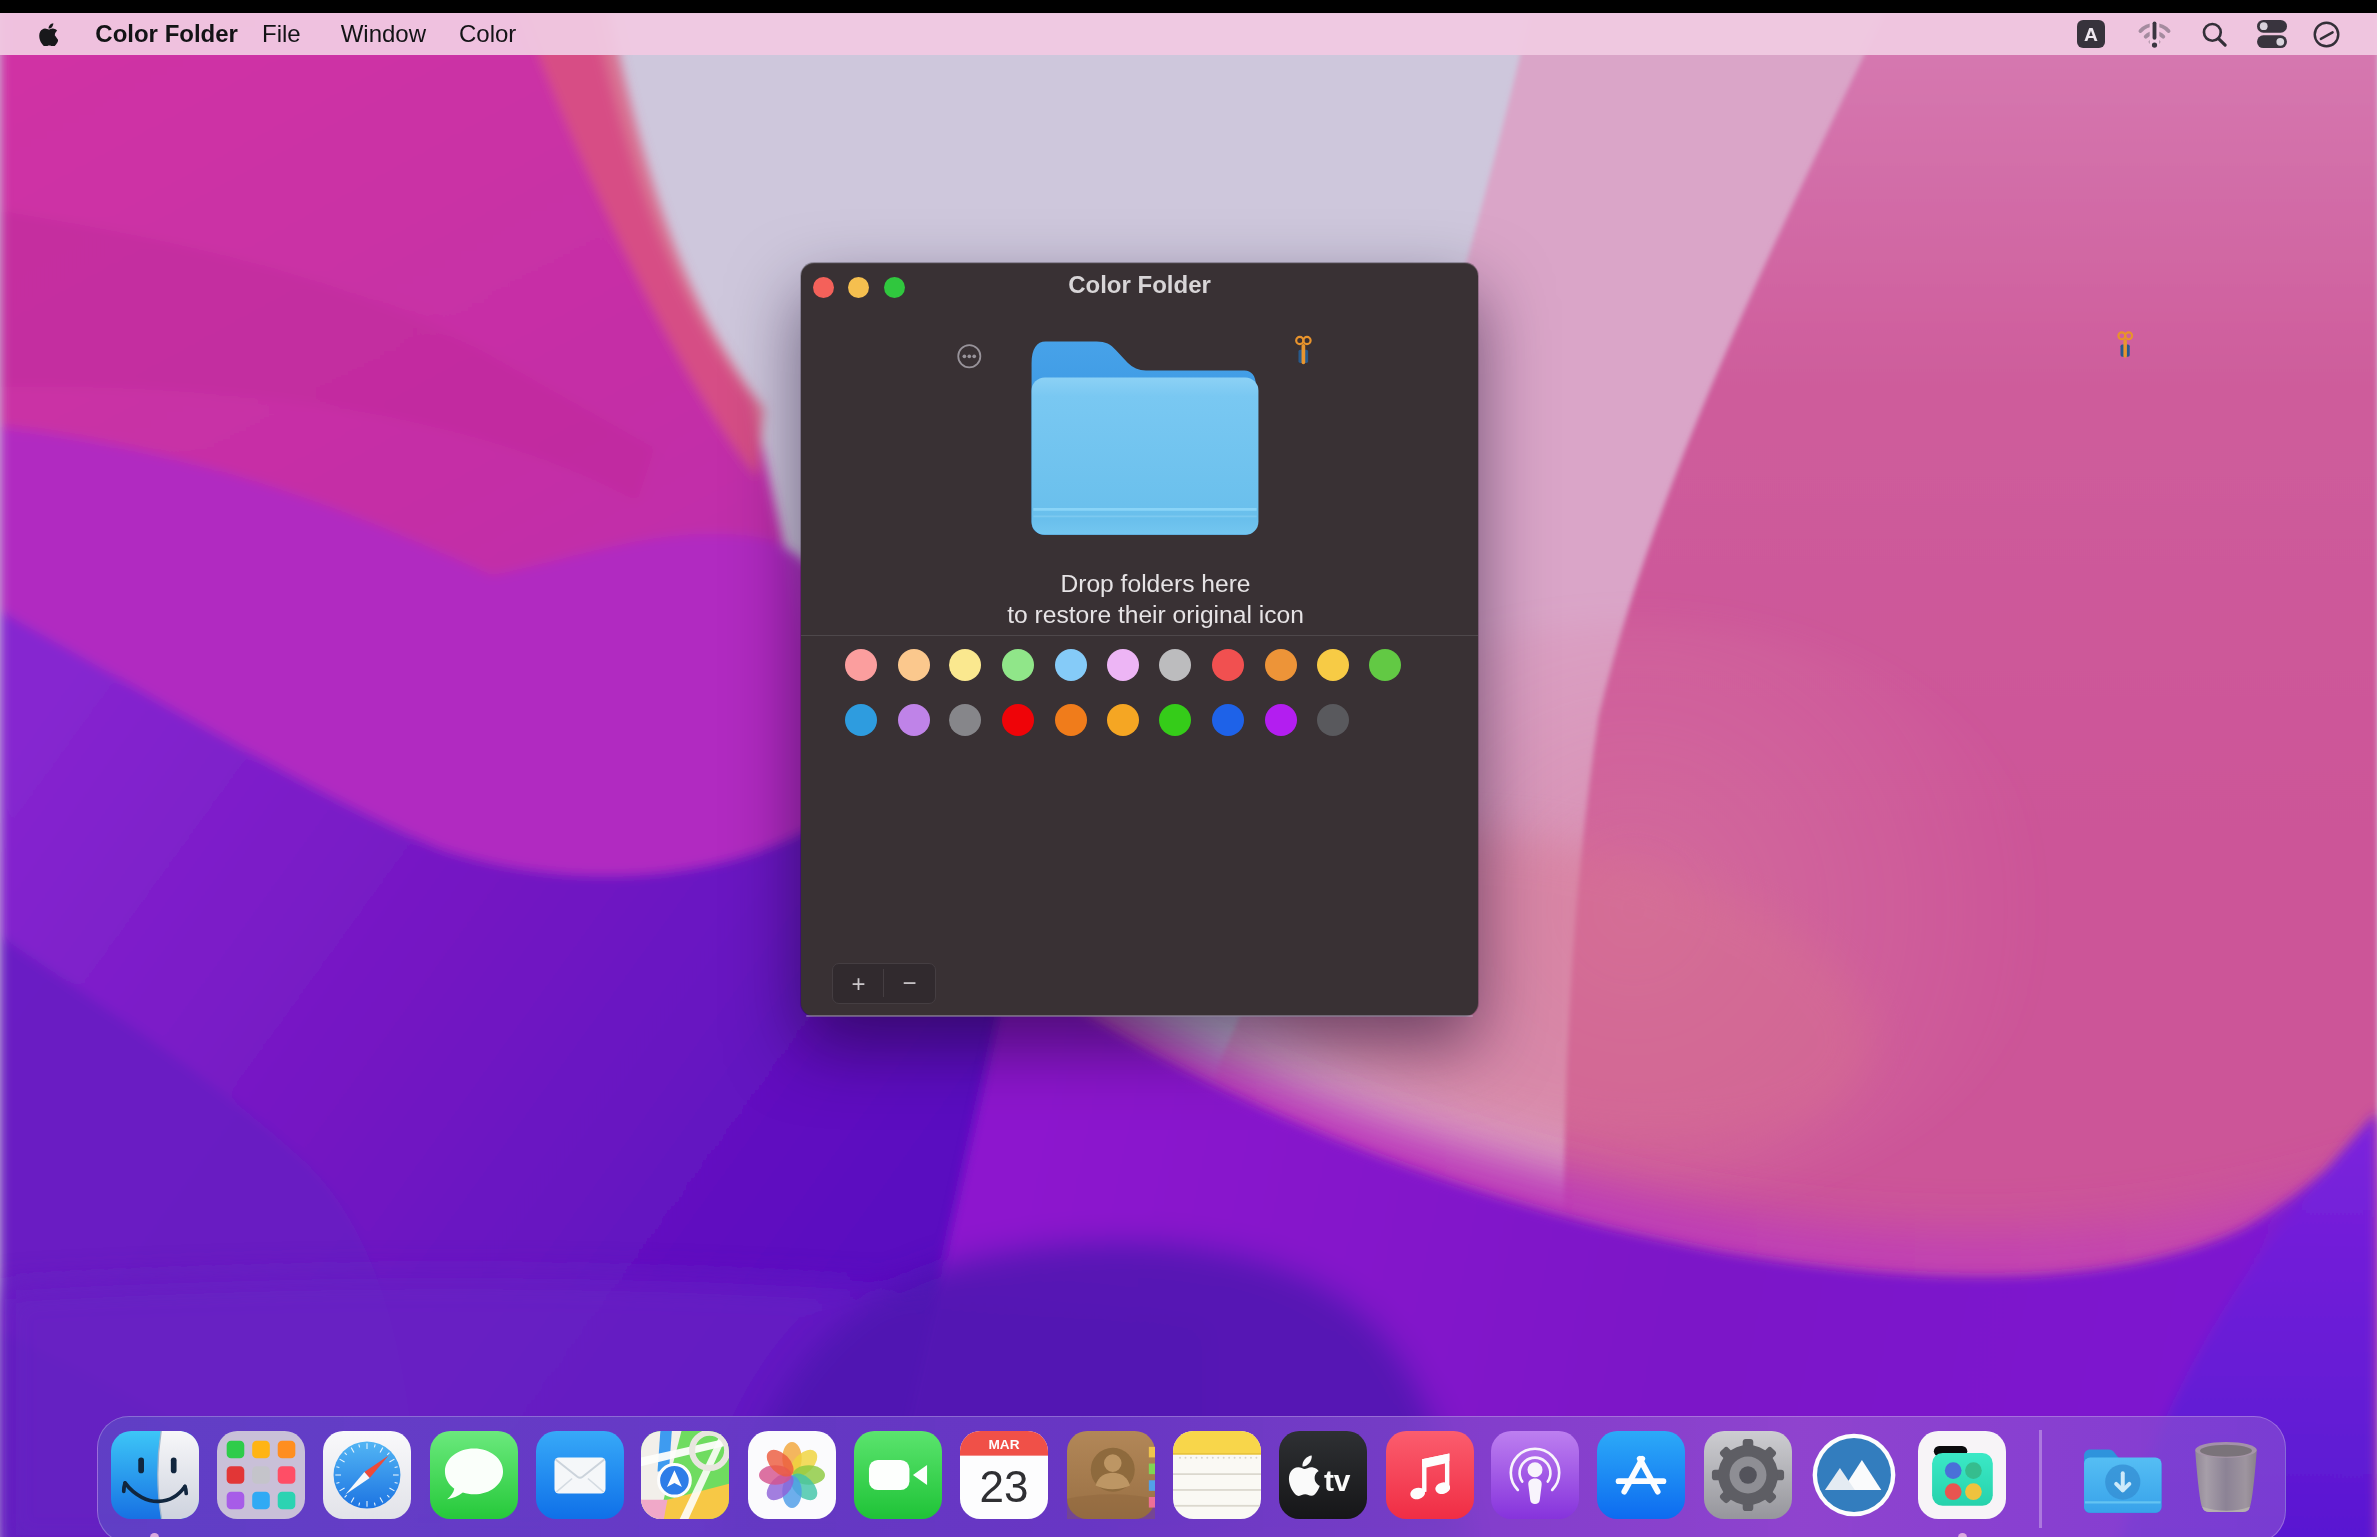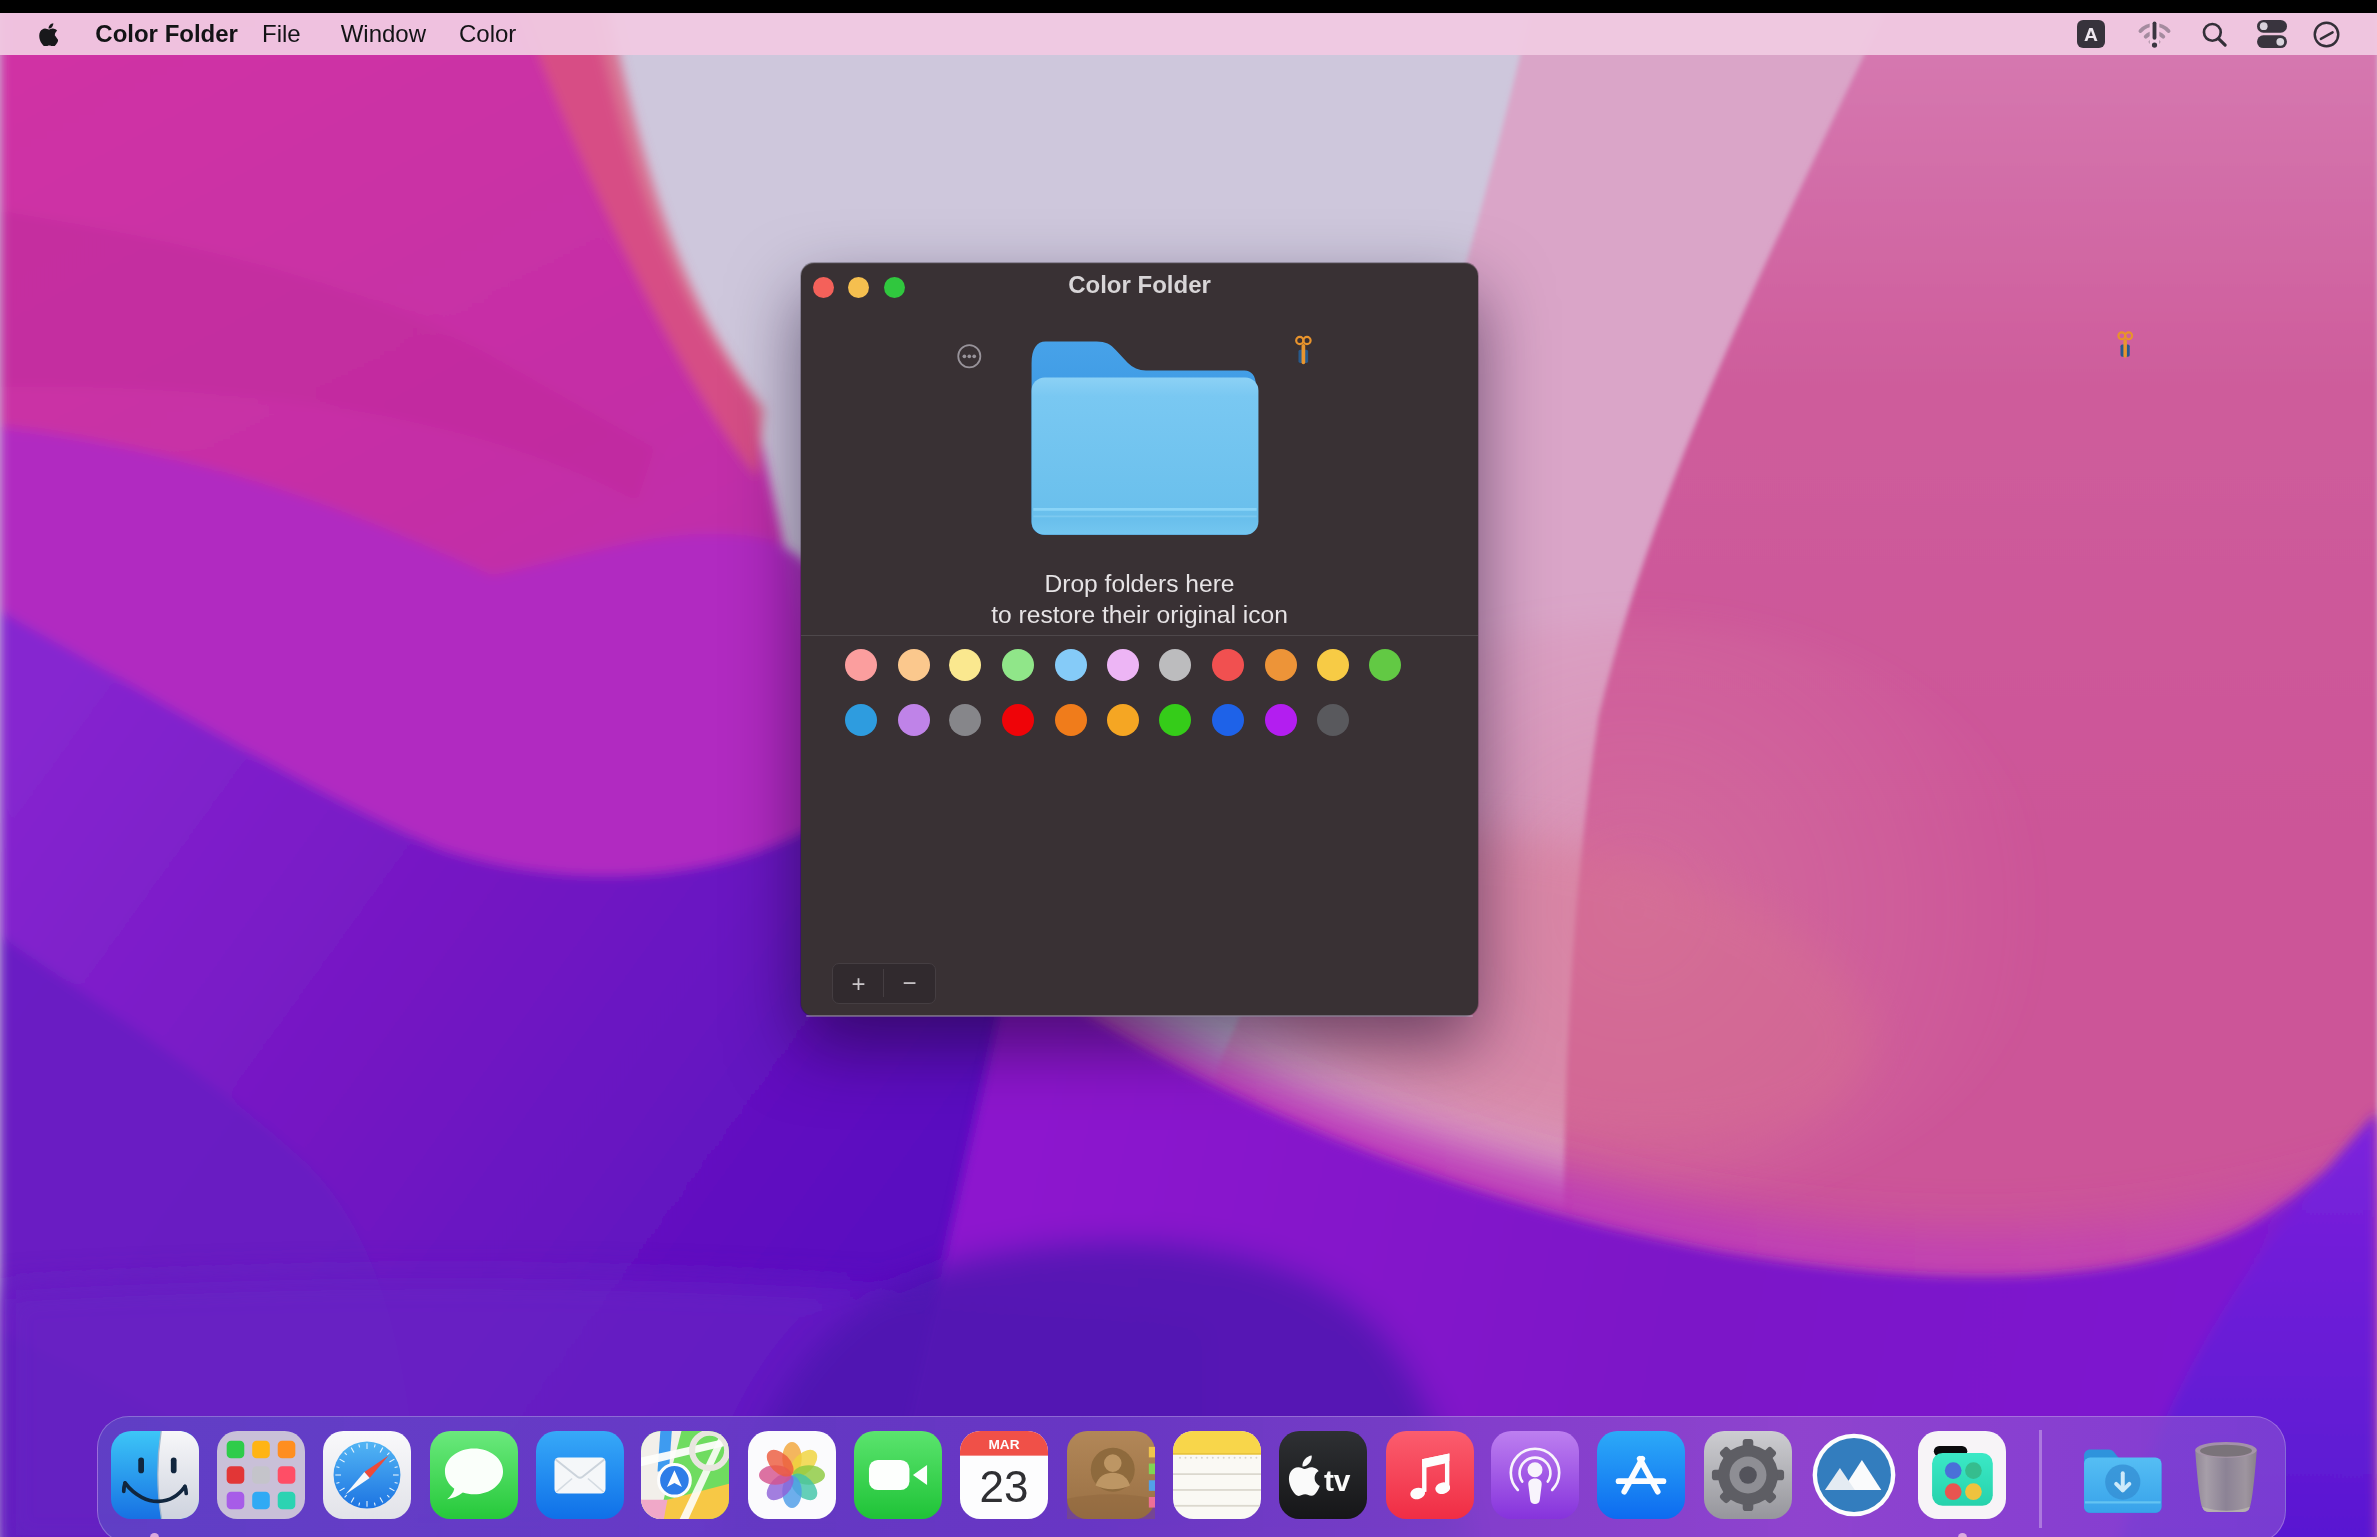--- a/index.html
+++ b/index.html
@@ -2,21 +2,21 @@
 <html style="font-size:14px"><head><meta charset="utf-8"><style>
 html,body{margin:0;padding:0;width:2377px;height:1538px;overflow:hidden;background:#000;font-family:"Liberation Sans",sans-serif;}
 #screen{position:absolute;left:0;top:13px;width:2377px;height:1538px;overflow:hidden;}
 #wall{position:absolute;left:0;top:0;}
 #menubar{position:absolute;left:0;top:0;width:2377px;height:42px;background:rgba(240,201,226,0.95);display:flex;align-items:center;color:#131316;font-size:24px;z-index:5;}
 #menubar .bold{font-weight:bold;}
 #win{position:absolute;left:801px;top:250px;width:677px;height:753px;background:#393134;border-radius:13px;box-shadow:0 30px 70px rgba(20,5,40,0.55), 0 0 0 0.9px rgba(0,0,0,0.25), inset 0 0.9px 0 rgba(255,255,255,0.07);z-index:4;}
 #win .titlebar{position:absolute;left:0;top:0;width:100%;height:42px;}
 #win .tl{position:absolute;top:14px;width:21px;height:21px;border-radius:50%;}
 #win .title{position:absolute;left:0;top:0;width:100%;height:42px;line-height:44px;text-align:center;color:#d8d5d7;font-weight:bold;font-size:24px;}
-#win .droptext{position:absolute;left:0;top:305px;width:100%;text-align:center;color:#e6e3e5;font-size:24.6px;line-height:31px;}
+#win .droptext{position:absolute;left:0;top:305px;width:100%;text-align:center;color:#e6e3e5;font-size:24.6px;line-height:31px;padding-left:16px;}
 #win .divider{position:absolute;left:0;top:372px;width:100%;height:0.9px;background:#4e484b;}
 #win .dot{position:absolute;width:32px;height:32px;border-radius:50%;}
 #win .btns{position:absolute;left:31px;top:700px;width:102px;height:39px;background:#312a2e;border:0.9px solid #453e42;border-radius:7px;}
 #win .btns .sep{position:absolute;left:50px;top:5.3px;width:0.9px;height:28px;background:#453e42;}
 #win .btns .plus{position:absolute;left:0;top:0;width:51px;height:39px;color:#cbc7ca;font-size:24px;line-height:39px;text-align:center;}
 #win .btns .minus{position:absolute;left:51px;top:0;width:51px;height:39px;color:#cbc7ca;font-size:24px;line-height:37px;text-align:center;}
 #win .bline{position:absolute;left:5.3px;right:5.3px;bottom:-0.9px;height:1.8px;background:rgba(185,175,200,0.45);border-radius:1.8px;}
 #dock{position:absolute;left:97px;top:1403px;width:2189px;height:127px;background:linear-gradient(90deg,rgba(95,69,198,0.82),rgba(110,64,200,0.78) 45%,rgba(150,84,208,0.74) 78%,rgba(130,72,210,0.76));border:1.8px solid rgba(255,255,255,0.25);border-radius:32px;box-sizing:border-box;z-index:5;}
 .dicon{position:absolute;top:1418px;z-index:6;}
 .ddot{position:absolute;top:1520px;width:8.8px;height:8.8px;border-radius:50%;background:#dcaade;z-index:6;}

